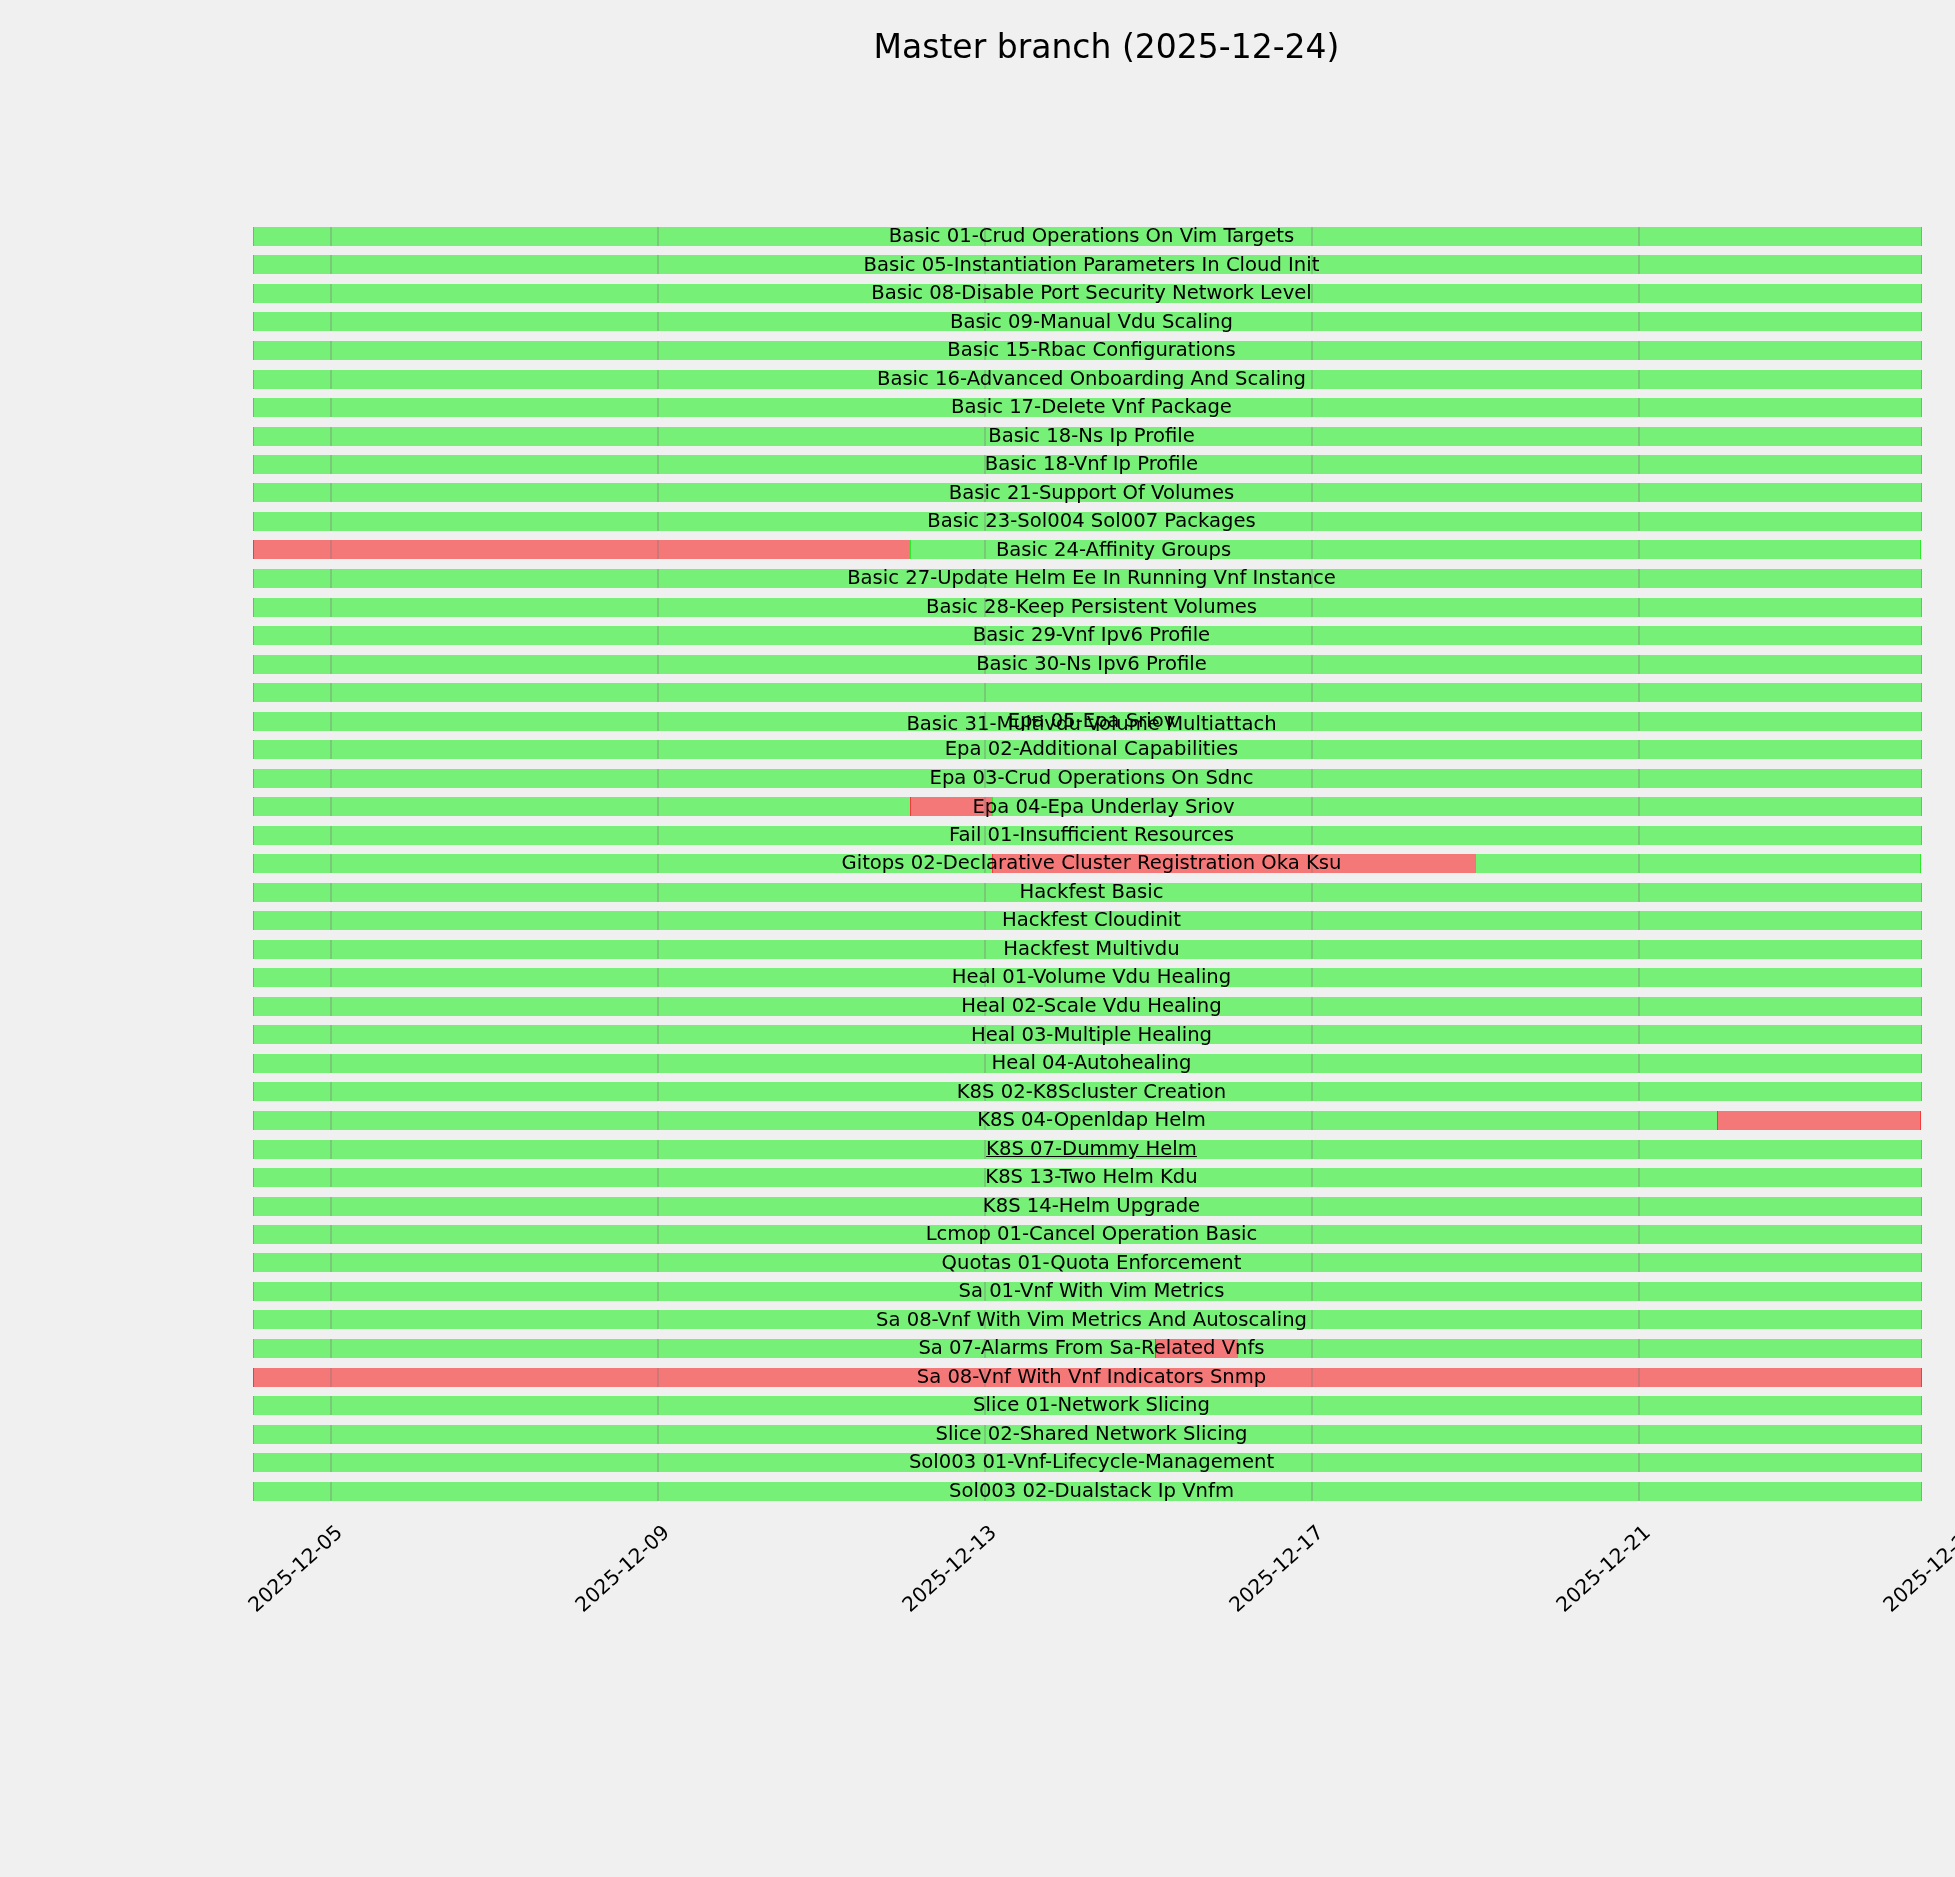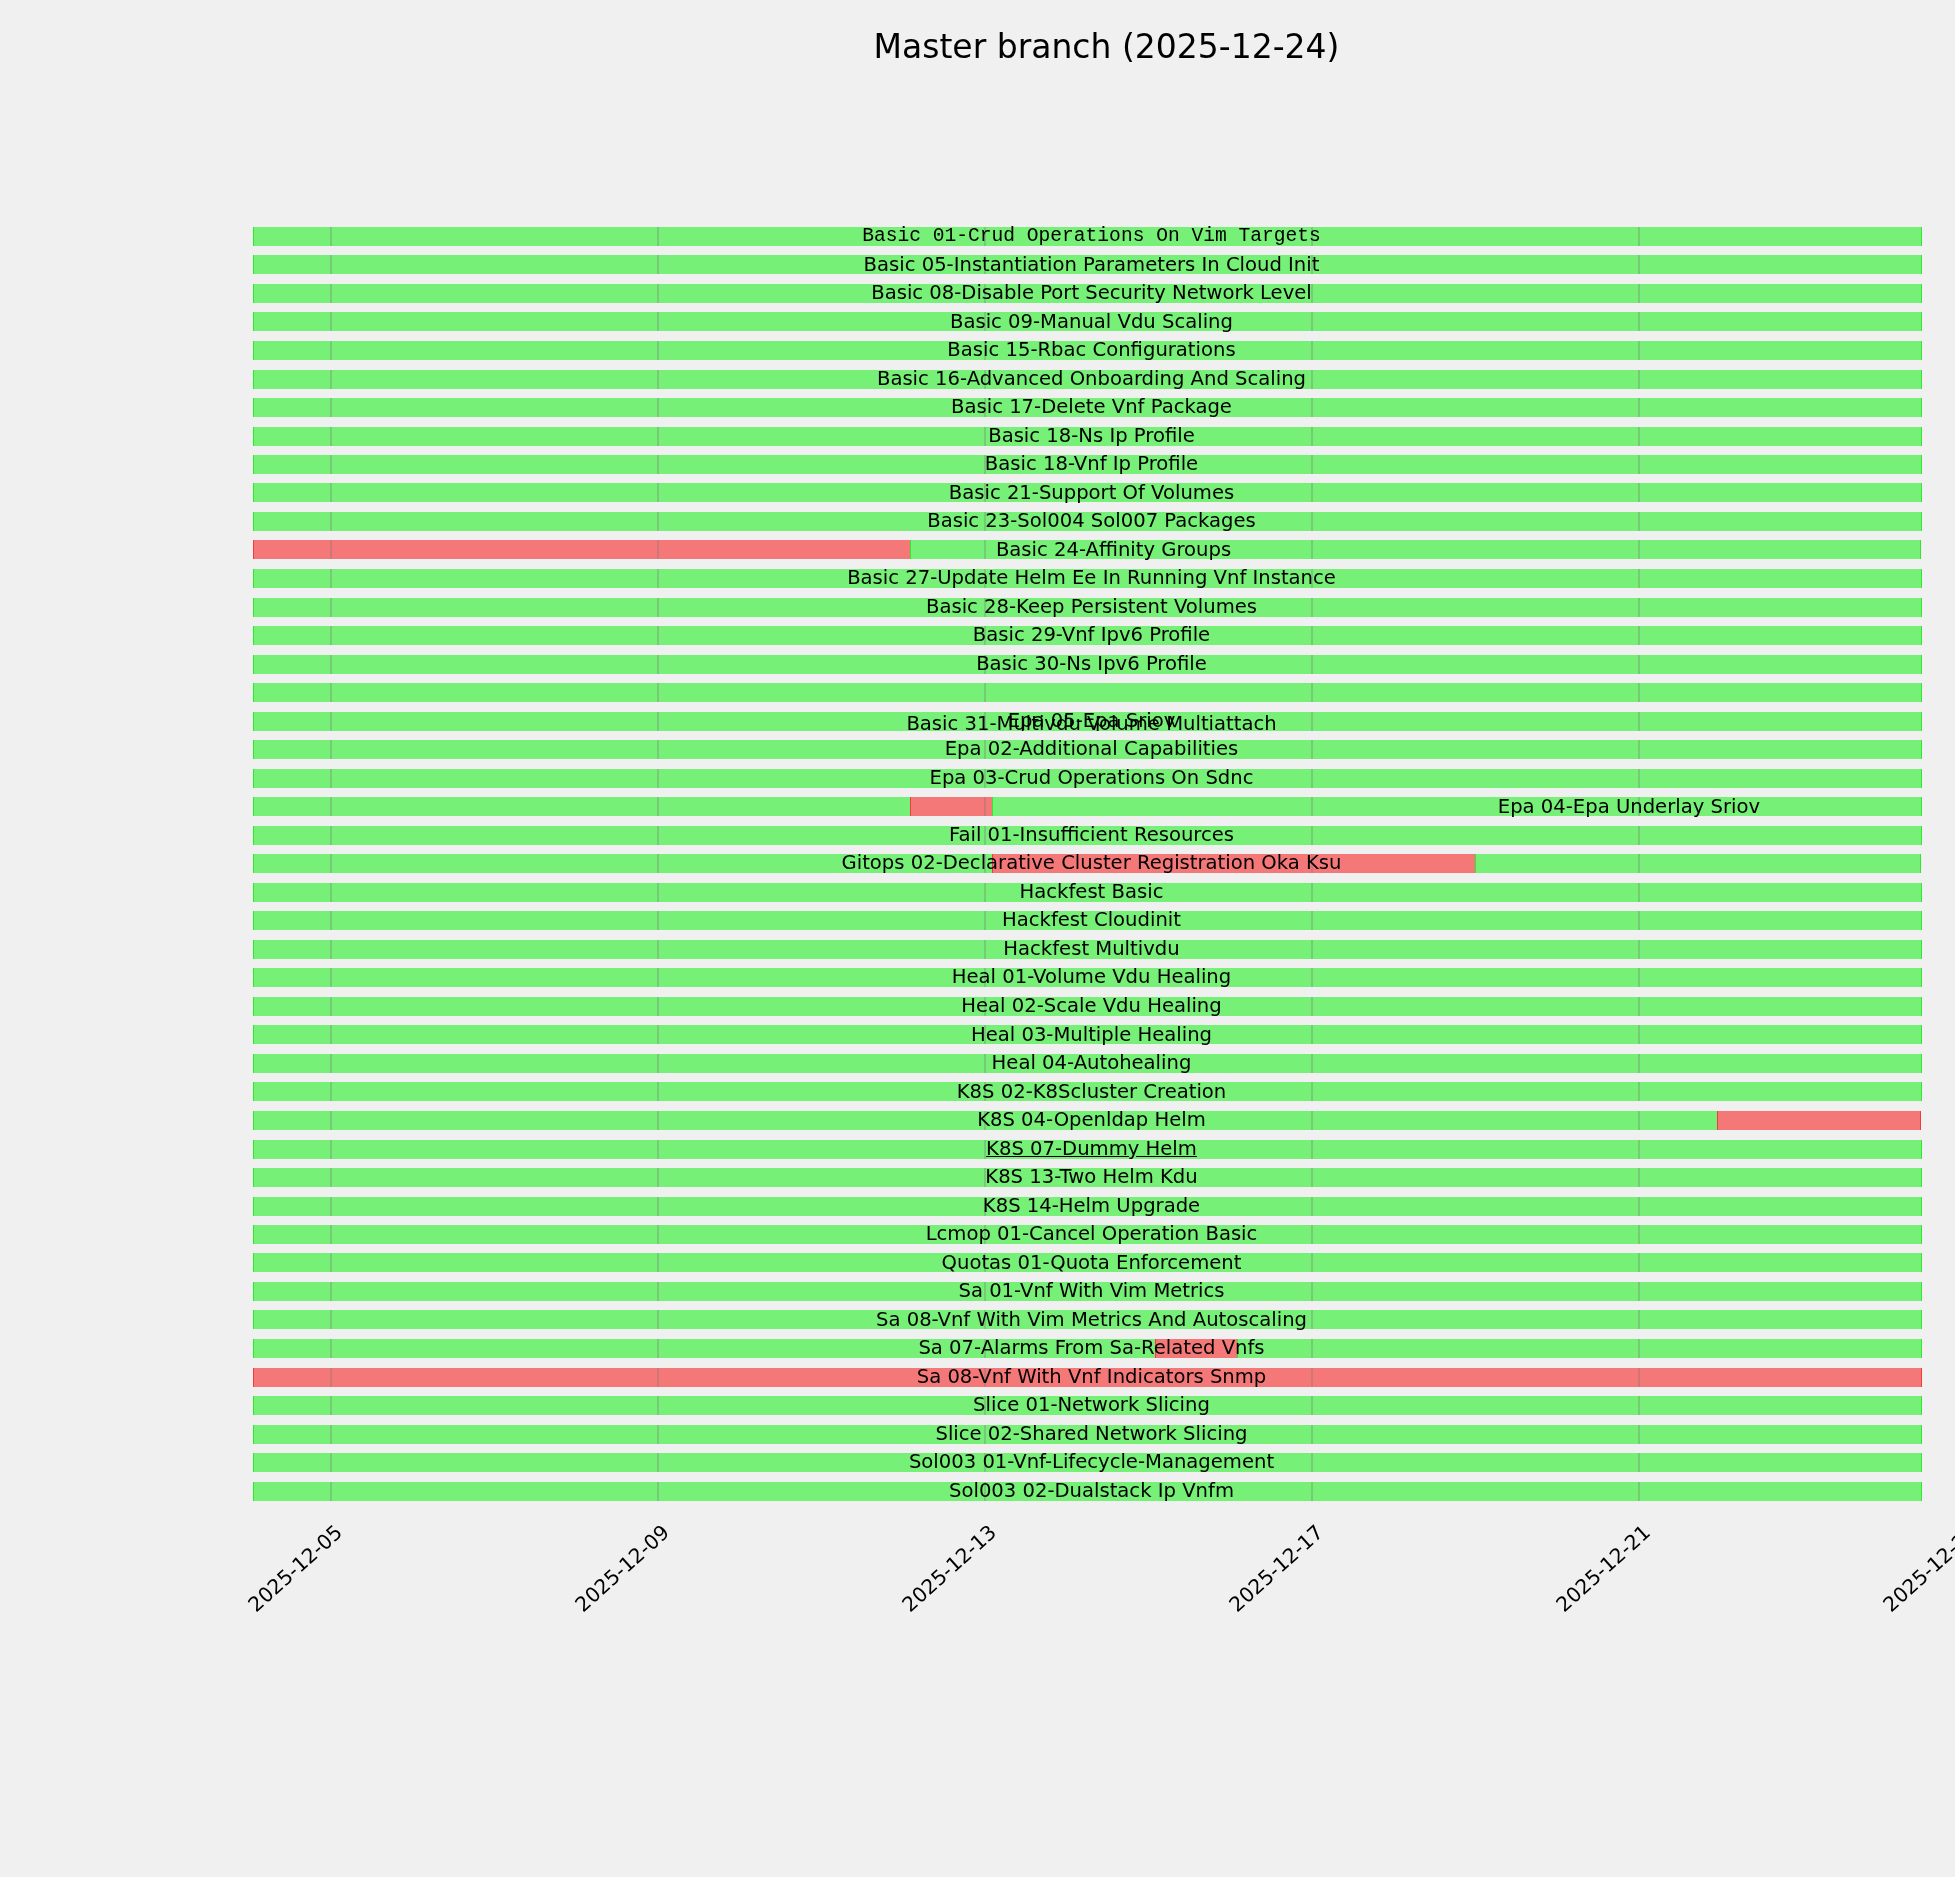--- a/index.html
+++ b/index.html
@@ -42,21 +42,21 @@
 <div id="canvas">
   <h1 id="chart-title">Master branch (2025-12-24)</h1>
   <div id="plot">
       <div>
         <div class="seg pass last" style="left: 253px; top: 227px; width: 1669px;"></div>
         <div class="gridmark" style="left: 330px; top: 227px;"></div>
         <div class="gridmark" style="left: 657px; top: 227px;"></div>
         <div class="gridmark" style="left: 984px; top: 227px;"></div>
         <div class="gridmark" style="left: 1311px; top: 227px;"></div>
         <div class="gridmark" style="left: 1638px; top: 227px;"></div>
-        <div class="task-label" style="left: 446px; top: 226px; font-family: Liberation Mono, monospace;">Basic 01-Crud Operations On Vim Targets</div>
+        <div class="task-label" style="left: 446px; top: 226px;">Basic 01-Crud Operations On Vim Targets</div>
       </div>
       <div>
         <div class="seg pass last" style="left: 253px; top: 255px; width: 1669px;"></div>
         <div class="gridmark" style="left: 330px; top: 255px;"></div>
         <div class="gridmark" style="left: 657px; top: 255px;"></div>
         <div class="gridmark" style="left: 984px; top: 255px;"></div>
         <div class="gridmark" style="left: 1311px; top: 255px;"></div>
         <div class="gridmark" style="left: 1638px; top: 255px;"></div>
         <div class="task-label" style="left: 446px; top: 255px;">Basic 05-Instantiation Parameters In Cloud Init</div>
       </div>
@@ -225,21 +225,21 @@
       </div>
       <div>
         <div class="seg pass" style="left: 253px; top: 797px; width: 657px;"></div>
         <div class="seg fail" style="left: 910px; top: 797px; width: 82px;"></div>
         <div class="seg pass last" style="left: 992px; top: 797px; width: 930px;"></div>
         <div class="gridmark" style="left: 330px; top: 797px;"></div>
         <div class="gridmark" style="left: 657px; top: 797px;"></div>
         <div class="gridmark" style="left: 984px; top: 797px;"></div>
         <div class="gridmark" style="left: 1311px; top: 797px;"></div>
         <div class="gridmark" style="left: 1638px; top: 797px;"></div>
-        <div class="task-label" style="left: 469px; top: 797px; text-align: right;">Epa 04-Epa Underlay Sriov</div>
+        <div class="task-label" style="left: 458px; top: 797px;">Epa 04-Epa Underlay Sriov</div>
       </div>
       <div>
         <div class="seg pass last" style="left: 253px; top: 826px; width: 1669px;"></div>
         <div class="gridmark" style="left: 330px; top: 826px;"></div>
         <div class="gridmark" style="left: 657px; top: 826px;"></div>
         <div class="gridmark" style="left: 984px; top: 826px;"></div>
         <div class="gridmark" style="left: 1311px; top: 826px;"></div>
         <div class="gridmark" style="left: 1638px; top: 826px;"></div>
         <div class="task-label" style="left: 446px; top: 825px;">Fail 01-Insufficient Resources</div>
       </div>

